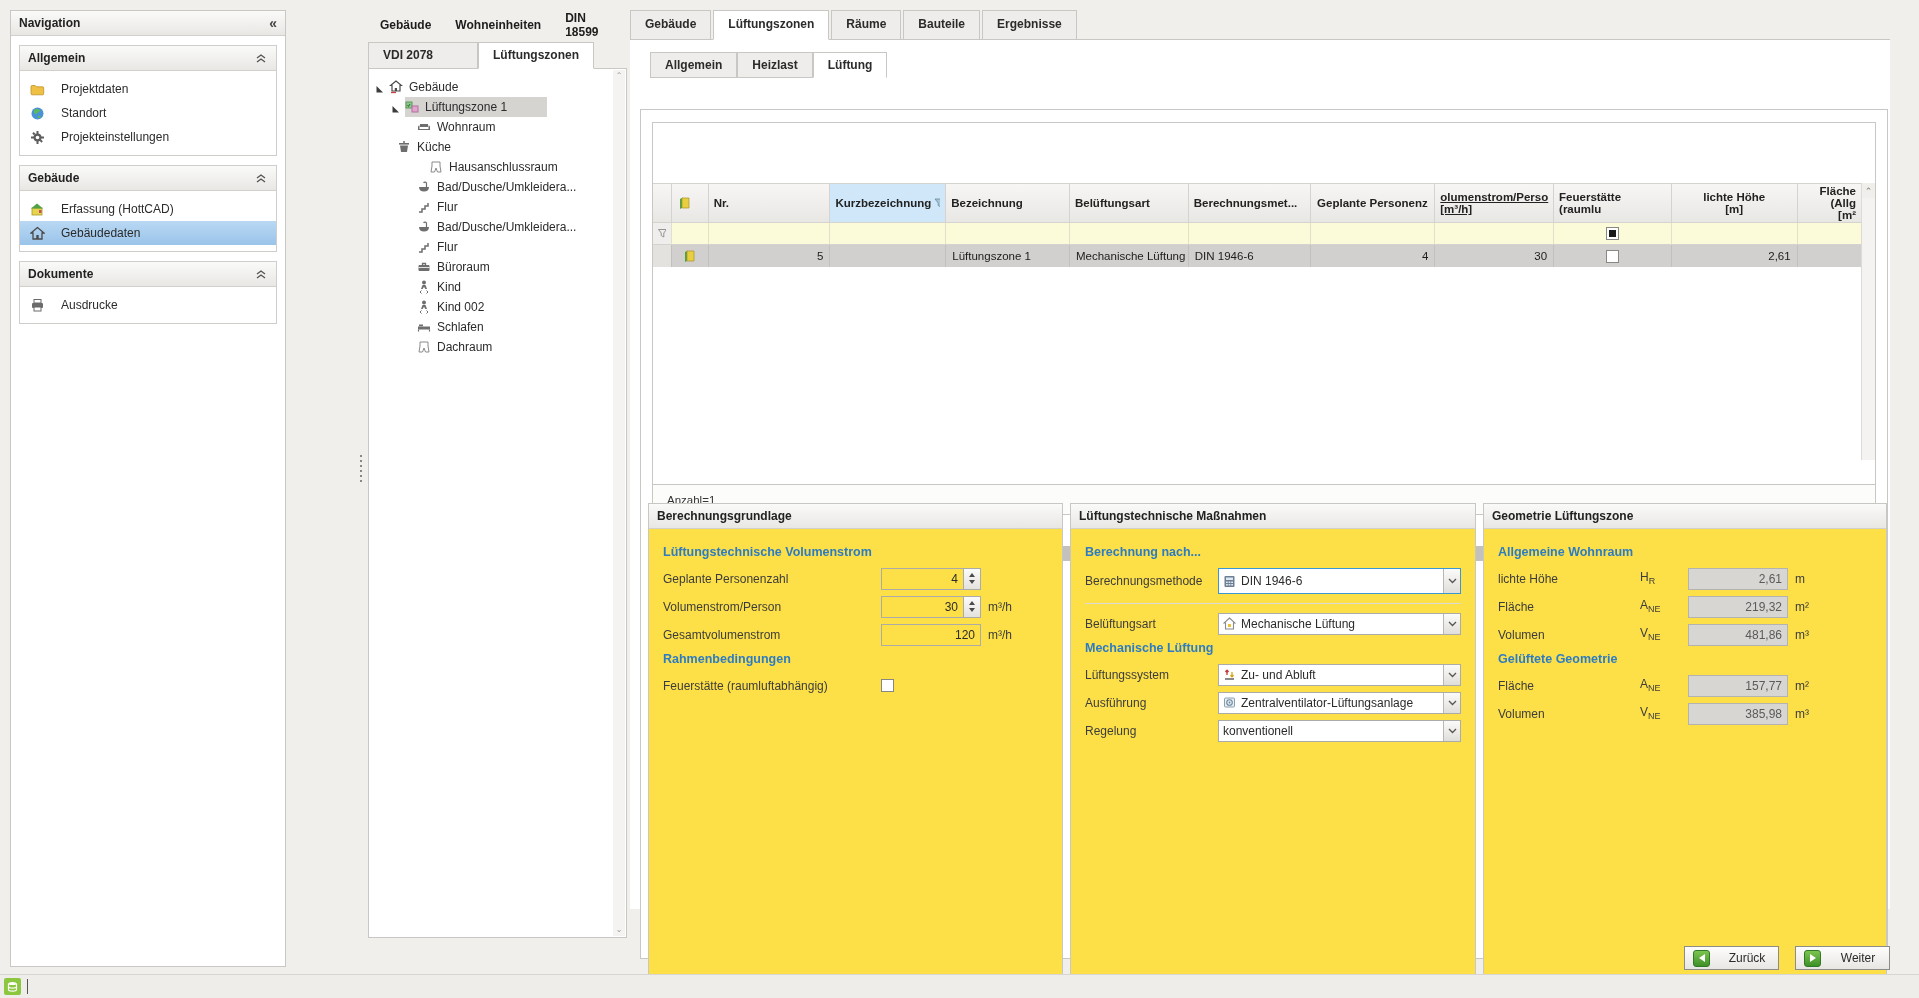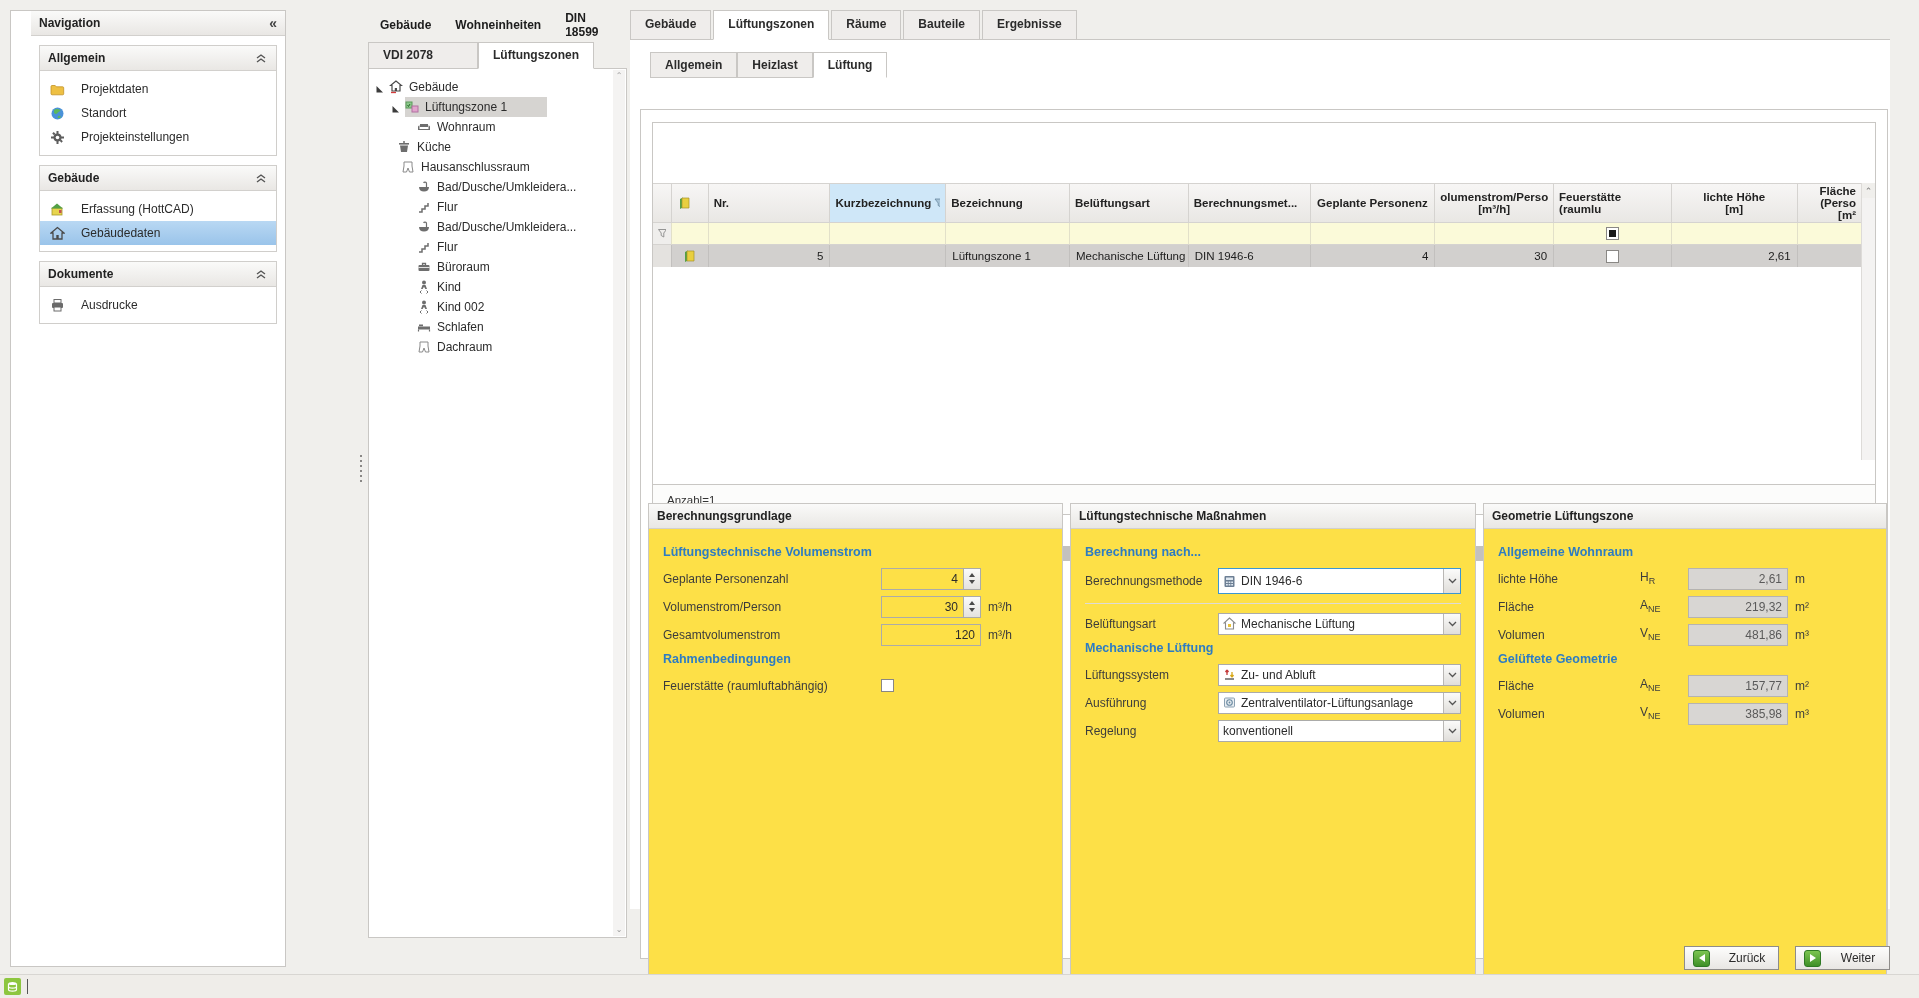--- a/index.html
+++ b/index.html
@@ -6,21 +6,21 @@
   html,body { width:1919px; height:998px; overflow:hidden;
     font-family:"Liberation Sans", sans-serif; font-size:12px; color:#2b2b2b;
     background:#f0efec; }
   .panel-box { position:absolute; background:#fff; border:1px solid #c9c7c4; }
   .hdrbar { height:25px; background:linear-gradient(#fafaf9,#e9e7e4);
     border-bottom:1px solid #d2d0cd; display:flex; align-items:center;
     padding:0 8px; font-weight:bold; color:#222; }
   .hdrbar .sp { flex:1; }
   .chev2 { width:14px; height:14px; }
   
-  #nav { left:10px; top:10px; width:276px; height:957px;padding-left:20px; }
+  #nav { left:10px; top:10px; width:276px; height:957px; }
   .navgroup { margin:9px 8px 0 8px; border:1px solid #d0cecb; background:#fff; }
   .navitem { display:flex; align-items:center; gap:16px; height:24px; padding:0 10px; cursor:default; }
   .navitem.sel { background:linear-gradient(#b9d8f3,#9ac4ea); }
   .ico14 { width:15px; height:15px; flex:none; display:inline-block; }
   .ico14 svg, .ico12 svg { display:block; }
   
   #mid { position:absolute; left:368px; top:10px; width:259px; height:948px; }
   .toptabs { display:flex; gap:0; height:30px; align-items:center; }
   .toptab { padding:0 12px; font-weight:bold; color:#1c1c1c; }
   .subtabs { display:flex; height:27px; margin-top:2px; }
@@ -314,21 +314,21 @@
     <div class="trow" style="padding-left:28px;">
       <span class="ico14">
           <svg width="14" height="14">
             <circle cx="7" cy="2" r="1" fill="#6e6e6e"></circle>
             <rect x="2" y="3" width="10" height="1.6" fill="#6e6e6e"></rect>
             <path d="M3 5.5h8L10 12H4z" fill="#6e6e6e"></path>
           </svg>
         </span>
       <span class="tlabel">Küche</span>
     </div>
-    <div class="trow" style="padding-left:32px;">
+    <div class="trow" style="padding-left:60px;">
       <span class="ico14">
           <svg width="14" height="14">
             <path d="M3 2h8v4l1 6H8.5L7 8 5.5 12H2l1-6z" fill="#fff" stroke="#8a8a8a"></path>
           </svg>
         </span>
       <span class="tlabel">Hausanschlussraum</span>
     </div>
     <div class="trow" style="padding-left:48px;">
       <span class="ico14">
           <svg width="14" height="14">
@@ -463,33 +463,33 @@
               </div>
             <div class="hcell" style="width:120px;">
                 <span>Belüftungsart</span>
               </div>
             <div class="hcell" style="width:123px;">
                 <span>Berechnungsmet...</span>
               </div>
             <div class="hcell ctr" style="width:126px; text-align:center;">
                 <span>Geplante Personenz</span>
               </div>
-            <div class="hcell ctr" style="width:120px; text-align:center;">
+            <div class="hcell ctr" style="width:120px; text-decoration:underline;">
                 <span>olumenstrom/Perso</span>
                 <span>[m³/h]</span>
               </div>
             <div class="hcell" style="width:119px;">
                 <span>Feuerstätte (raumlu</span>
               </div>
             <div class="hcell ctr" style="width:127px; text-align:center;">
                 <span>lichte Höhe</span>
                 <span>[m]</span>
               </div>
             <div class="hcell" style="width:64px; text-align:right; border-right:none;">
-                <span>Fläche (Perso</span>
+                <span>Fläche (Allg</span>
                 <span>[m²</span>
               </div>
           </div>
 
           <div class="frow">
             <div class="fcell ctr" style="width:19px; background:#efeeec;">
               <svg width="9" height="9">
                   <path d="M0.5 0.5h8L5.8 4v4L3.2 6.5V4z" fill="none" stroke="#8a8a8a" stroke-width=".9"></path>
                 </svg>
             </div>

